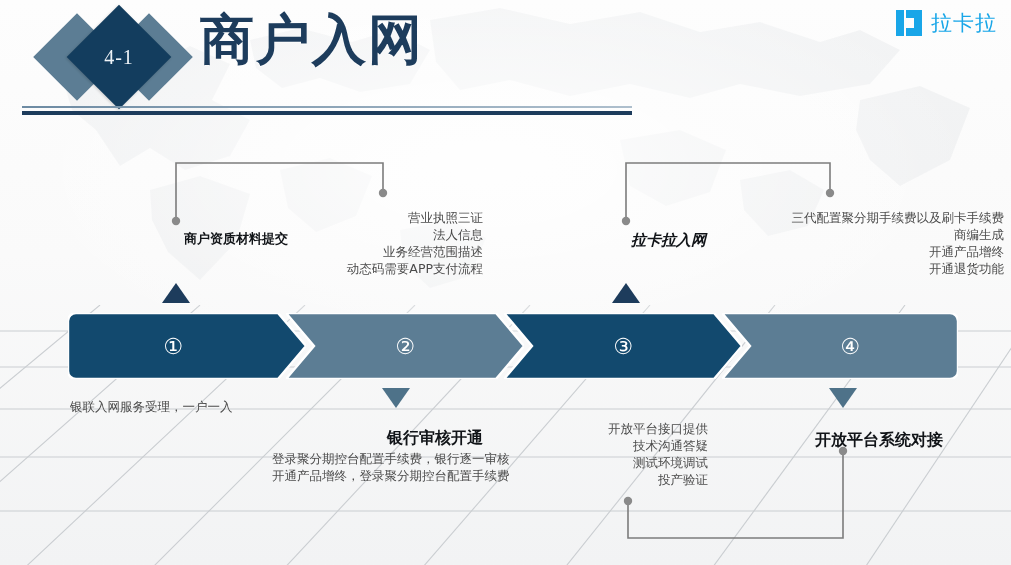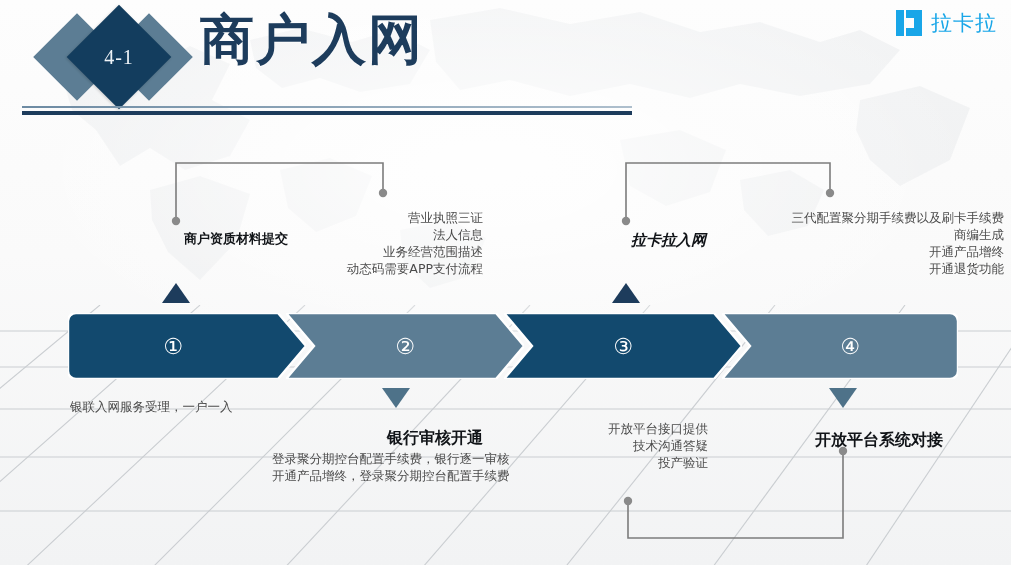--- a/index.html
+++ b/index.html
@@ -231,20 +231,21 @@
   <div class="lbl-bold c" style="left:283px;top:411px;width:200px;font-size:16px;margin-top:17px;">银行审核开通</div>
   <div class="lbl-det c" style="left:272px;top:450px;width:222px;">
     <div>登录聚分期控台配置手续费，银行逐一审核</div>
     <div>开通产品增终，登录聚分期控台配置手续费</div>
   </div>
 
   <div class="lbl-bold c" style="left:546px;top:231px;width:160px;font-size:15px;font-style:italic;">拉卡拉入网</div>
   <div class="lbl-det c" style="left:548px;top:420px;width:160px;">
     <div>开放平台接口提供</div>
     <div>技术沟通答疑</div>
+    <div>测试环境调试</div>
     <div>投产验证</div>
   </div>
 
   <div class="lbl-det c" style="left:718px;top:209px;width:286px;">
     <div>三代配置聚分期手续费以及刷卡手续费</div>
     <div>商编生成</div>
     <div>开通产品增终</div>
     <div>开通退货功能</div>
   </div>
   <div class="lbl-bold c" style="left:743px;top:430px;width:200px;font-size:16px;">开放平台系统对接</div>

